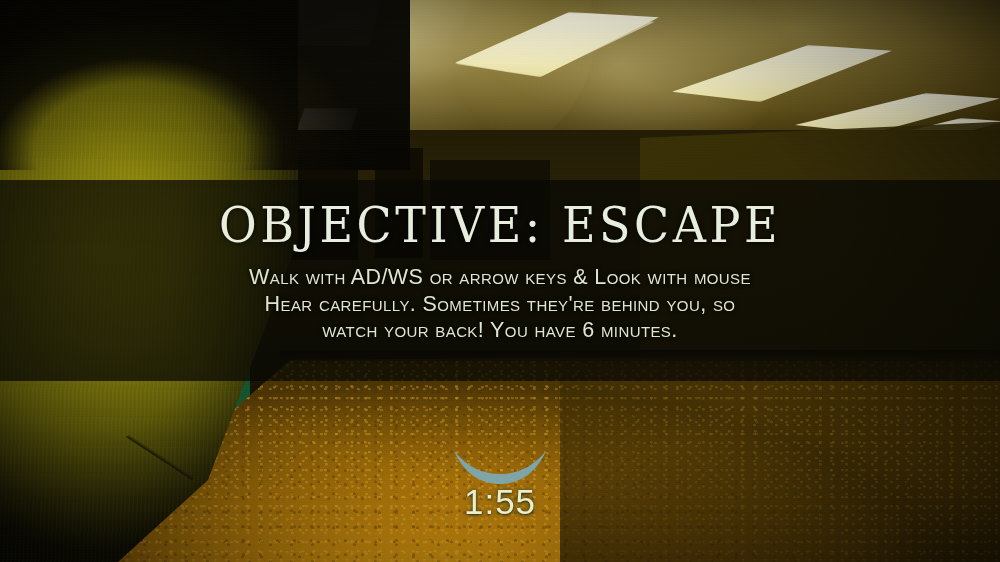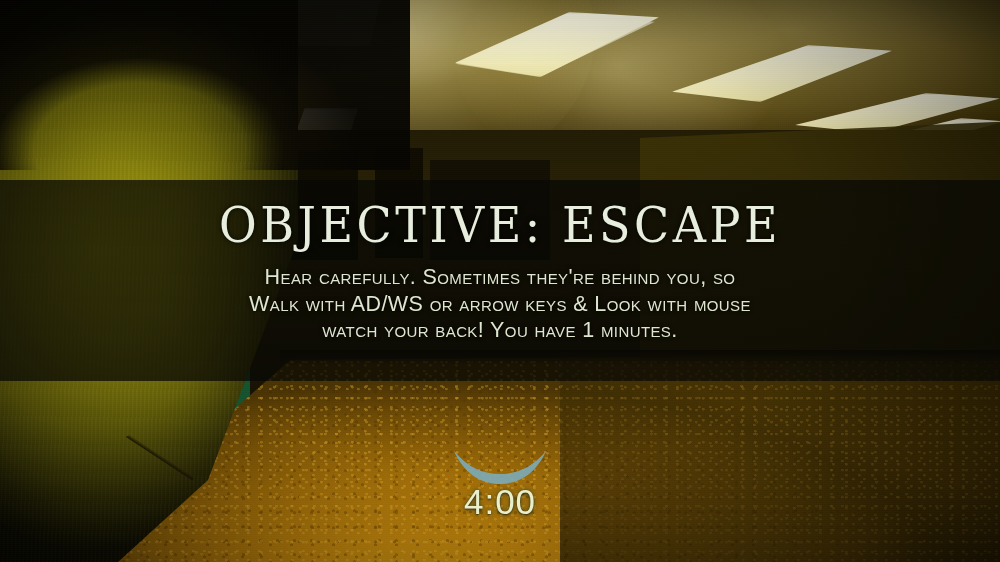--- a/index.html
+++ b/index.html
@@ -243,26 +243,26 @@
   <div id="wallLeftTex"></div>
   <div id="wallLeftTop"></div>
   <div id="baseboard"></div>
 
   <div id="vignette"></div>
   <div id="grain"></div>
 
   <div id="hudBand">
     <div id="objectiveTitle">OBJECTIVE: ESCAPE</div>
     <div id="instructions">
+      <span class="ln">Walk with AD/WS or arrow keys &amp; Look with mouse</span>
       <span class="ln">Hear carefully. Sometimes they're behind you, so</span>
-      <span class="ln">Walk with AD/WS or arrow keys &amp; Look with mouse</span>
-      <span class="ln">watch your back! You have 1 minutes.</span>
+      <span class="ln">watch your back! You have 6 minutes.</span>
     </div>
   </div>
 
   <div id="timerWrap">
     <svg id="timerArc" width="96" height="36" viewBox="0 0 96 36" aria-hidden="true">
       <path d="M2 3 C 14 30, 34 36, 48 36 C 62 36, 82 30, 94 3 C 80 20, 64 26, 48 26 C 32 26, 16 20, 2 3 Z" fill="#7da9b5" opacity="0.92"></path>
     </svg>
-    <div id="timerText">4:00</div>
+    <div id="timerText">1:55</div>
   </div>
 
 </div>
 
 </body></html>

